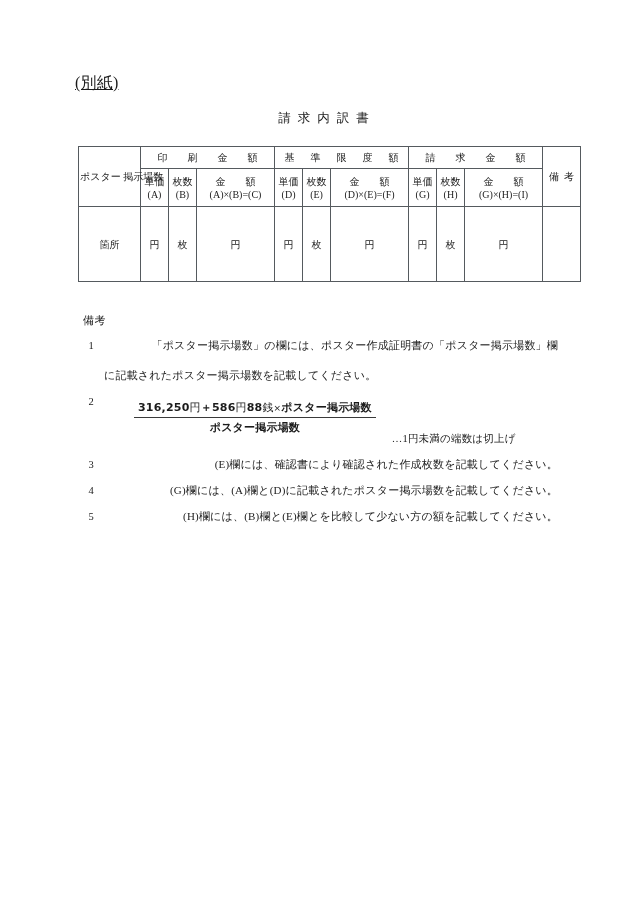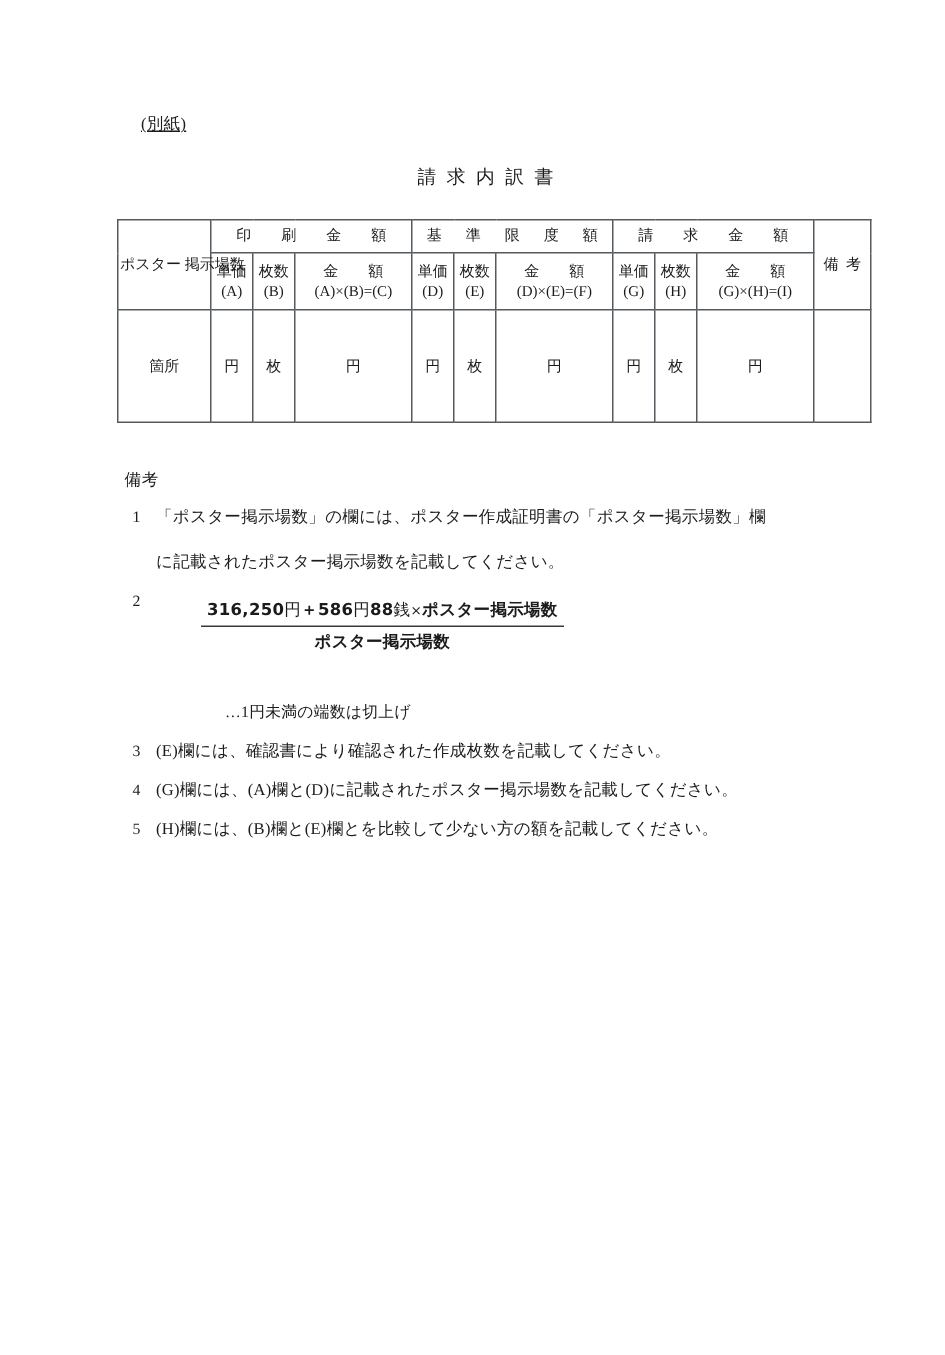--- a/index.html
+++ b/index.html
@@ -18,23 +18,23 @@
 
   .page {
     position: absolute;
     inset: 0;
     background: #ffffff;
   }
 
   
   .attachment-label {
     position: absolute;
-    left: 94px;
+    left: 75px;
     top: 76px;
-    font-size: 11px;
+    font-size: 16px;
     line-height: 14px;
     letter-spacing: 0.2px;
     white-space: nowrap;
     text-decoration: underline;
   }
 
   
   .doc-title {
     position: absolute;
     left: 17px;
@@ -161,34 +161,33 @@
     width: 26px;
     flex: 0 0 26px;
     text-align: center;
     font-size: 10.5px;
     line-height: 17px;
   }
   .note-body {
     flex: 1 1 auto;
     letter-spacing: 0.2px;
   }
-  .note-line { display: block; white-space: nowrap; }
+  .note-line { display: block; white-space: nowrap; text-align: right; }
   .note-line-2 {
     display: block;
     margin-top: 13px;
     white-space: nowrap;
   }
 
   
   .formula-row {
     display: flex;
     align-items: flex-start;
     margin-top: 6px;
     margin-left: 30px;
-    flex-direction: column;
   }
   .fraction {
     display: inline-block;
     text-align: center;
     font-family: "DejaVu Sans", "Liberation Sans", sans-serif;
   }
   .fr-num {
     display: block;
     font-size: 11px;
     line-height: 16px;

